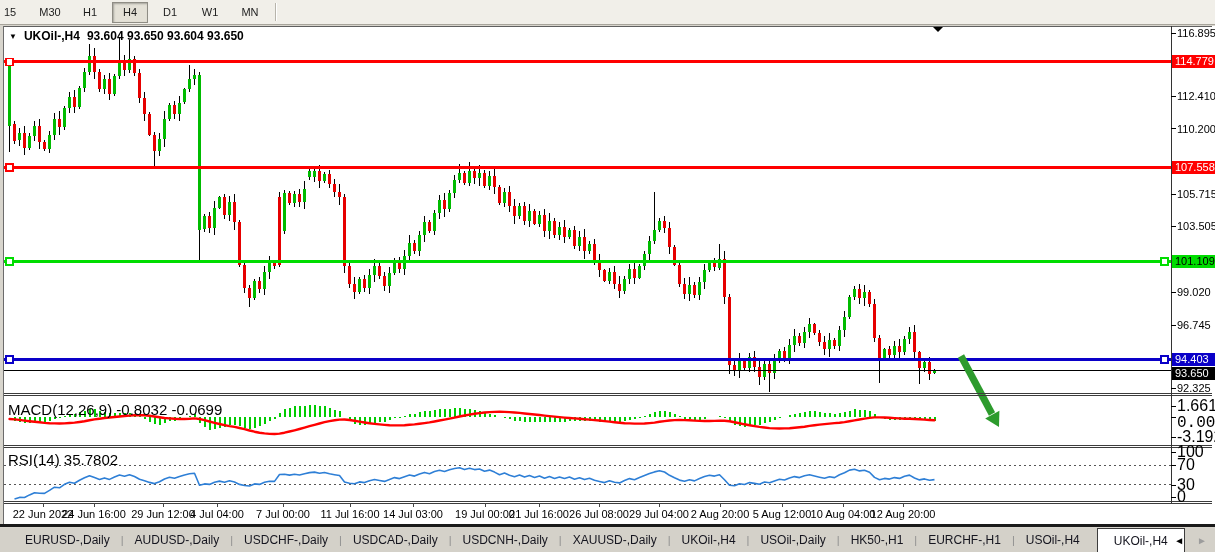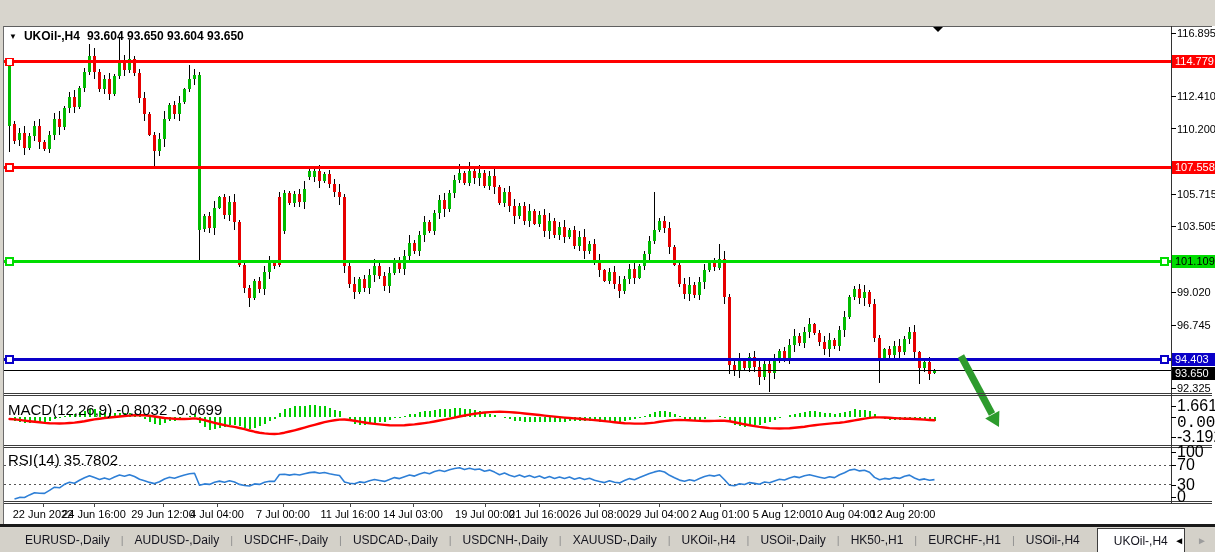--- a/index.html
+++ b/index.html
@@ -673,20 +673,30 @@
         <line x1="539" y1="503" x2="539" y2="507" stroke="#444444"></line>
         <line x1="599" y1="503" x2="599" y2="507" stroke="#444444"></line>
         <line x1="659" y1="503" x2="659" y2="507" stroke="#444444"></line>
         <line x1="720" y1="503" x2="720" y2="507" stroke="#444444"></line>
         <line x1="782" y1="503" x2="782" y2="507" stroke="#444444"></line>
         <line x1="843" y1="503" x2="843" y2="507" stroke="#444444"></line>
         <line x1="903" y1="503" x2="903" y2="507" stroke="#444444"></line>
       </g>
     </svg>
 
+  <div id="toolbar">
+      <div class="tf-btn first">15</div>
+      <div class="tf-btn">M30</div>
+      <div class="tf-btn">H1</div>
+      <div class="tf-btn active">H4</div>
+      <div class="tf-btn">D1</div>
+      <div class="tf-btn">W1</div>
+      <div class="tf-btn">MN</div>
+      <div class="tf-sep"></div>
+    </div>
 
   <div id="chart-title">
     <span class="dd">▼</span>
     <span>UKOil-,H4</span>
     <span>93.604 93.650 93.604 93.650</span>
   </div>
 
   <div class="pane-label" style="top:401px;">MACD(12,26,9) -0.8032 -0.0699</div>
   <div class="pane-label" style="top:451px;">RSI(14) 35.7802</div>
 
@@ -715,21 +725,21 @@
       <div class="date-label" style="top: 508px; left: 94px;">24 Jun 16:00</div>
       <div class="date-label" style="top: 508px; left: 163px;">29 Jun 12:00</div>
       <div class="date-label" style="top: 508px; left: 217px;">4 Jul 04:00</div>
       <div class="date-label" style="top: 508px; left: 283px;">7 Jul 00:00</div>
       <div class="date-label" style="top: 508px; left: 350px;">11 Jul 16:00</div>
       <div class="date-label" style="top: 508px; left: 413px;">14 Jul 03:00</div>
       <div class="date-label" style="top: 508px; left: 485px;">19 Jul 00:00</div>
       <div class="date-label" style="top: 508px; left: 539px;">21 Jul 16:00</div>
       <div class="date-label" style="top: 508px; left: 599px;">26 Jul 08:00</div>
       <div class="date-label" style="top: 508px; left: 659px;">29 Jul 04:00</div>
-      <div class="date-label" style="top: 508px; left: 720px;">2 Aug 01:00</div>
+      <div class="date-label" style="top: 508px; left: 720px;">2 Aug 20:00</div>
       <div class="date-label" style="top: 508px; left: 782px;">5 Aug 12:00</div>
       <div class="date-label" style="top: 508px; left: 843px;">10 Aug 04:00</div>
       <div class="date-label" style="top: 508px; left: 903px;">12 Aug 20:00</div>
     </div>
 
   <div id="tabbar">
       <div class="tab">EURUSD-,Daily</div>
       <div class="tab-sep">|</div>
       <div class="tab">AUDUSD-,Daily</div>
       <div class="tab-sep">|</div>

